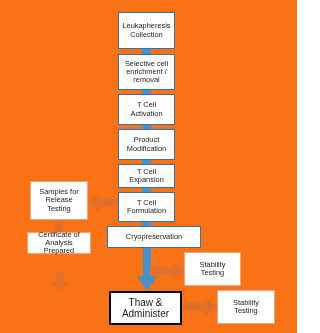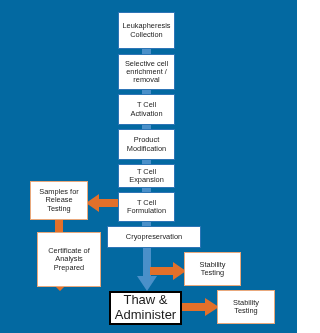--- a/index.html
+++ b/index.html
@@ -7,21 +7,21 @@
     padding: 0;
     background: #ffffff;
   }
   body {
     font-family: "Liberation Sans", sans-serif;
   }
   #canvas {
     position: relative;
     width: 297px;
     height: 333px;
-    background: #0369a1;
+    background: #f97316;
     overflow: hidden;
   }
   .node {
     position: absolute;
     box-sizing: border-box;
     display: flex;
     align-items: center;
     justify-content: center;
     text-align: center;
     background: #ffffff;
@@ -33,21 +33,21 @@
   .node.blue {
     border: 1.6px solid #2e75b6;
     font-size: 7.4px;
   }
   .node.orange {
     border: 1.3px solid #e8a87c;
     font-size: 7.4px;
   }
   .node.black {
     border: 2.4px solid #000000;
-    font-size: 13px;
+    font-size: 10px;
   }
   .conn {
     position: absolute;
     z-index: 1;
   }
   .conn.blue-stub {
     background: #4a90c9;
   }
   .conn.orange-stub {
     background: #e2702a;
@@ -110,21 +110,21 @@
 
   <div class="node blue" style="left:118px; top:192px; width:57px; height:30px;">T Cell
 Formulation</div>
 
   <div class="node blue" style="left:107px; top:226px; width:94px; height:22px;">Cryopreservation</div>
 
   <div class="node orange" style="left:30px; top:181px; width:58px; height:39px;">Samples for
 Release
 Testing</div>
 
-  <div class="node orange" style="left:37px; top:232px; width:64px; height:55px;">Certificate of
+  <div class="node orange" style="left:27px; top:232px; width:64px; height:22px;">Certificate of
 Analysis
 Prepared</div>
 
 
   <div class="node orange" style="left:184px; top:252px; width:57px; height:34px;">Stability
 Testing</div>
 
   <div class="node black" style="left:109px; top:291px; width:73px; height:34px;">Thaw &amp;
 Administer</div>
 

